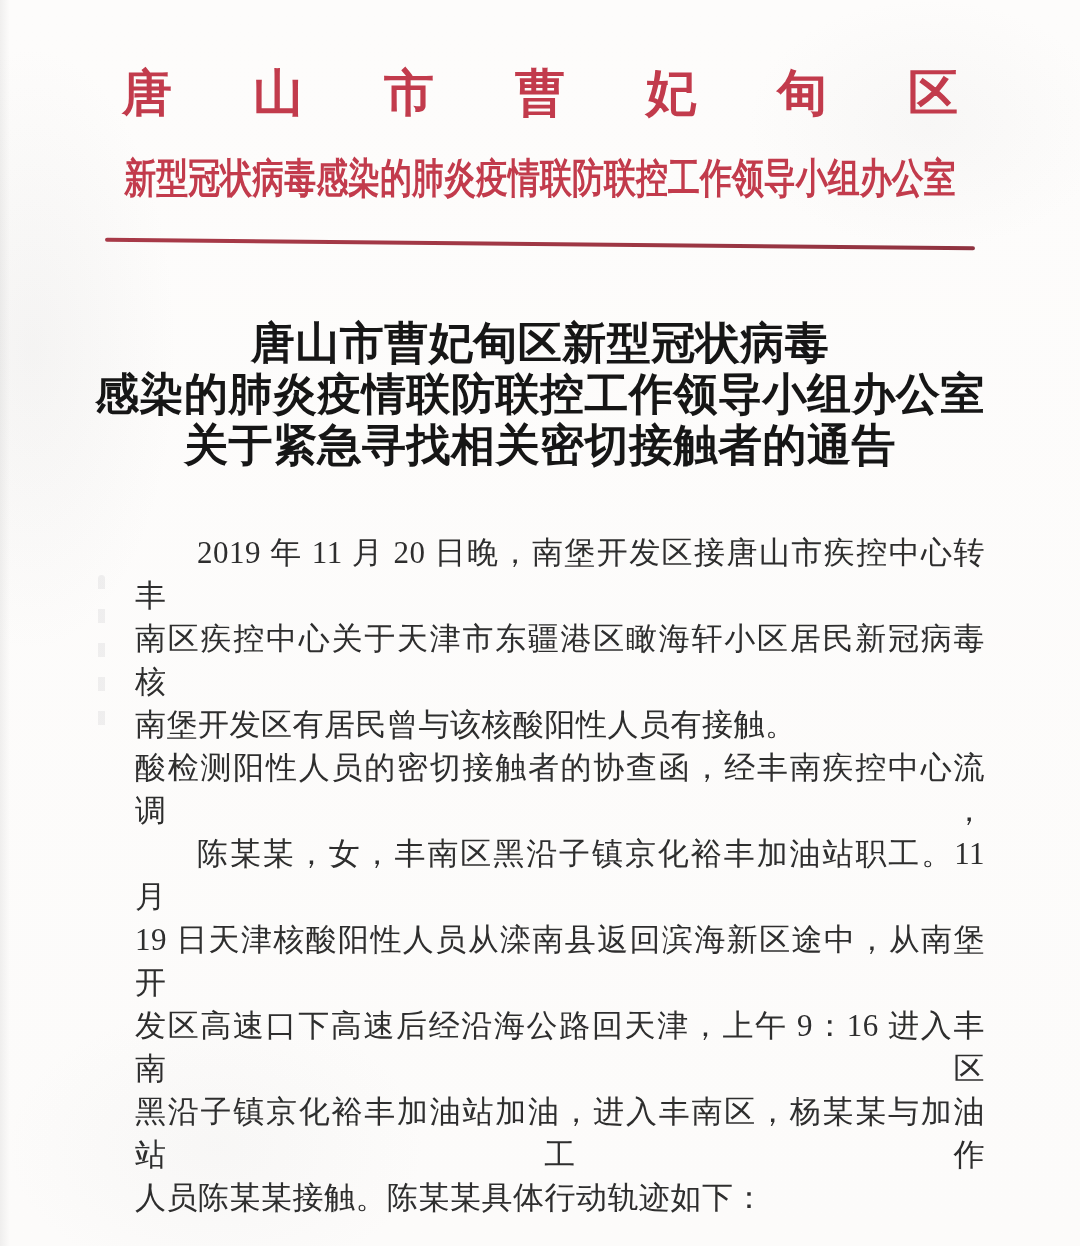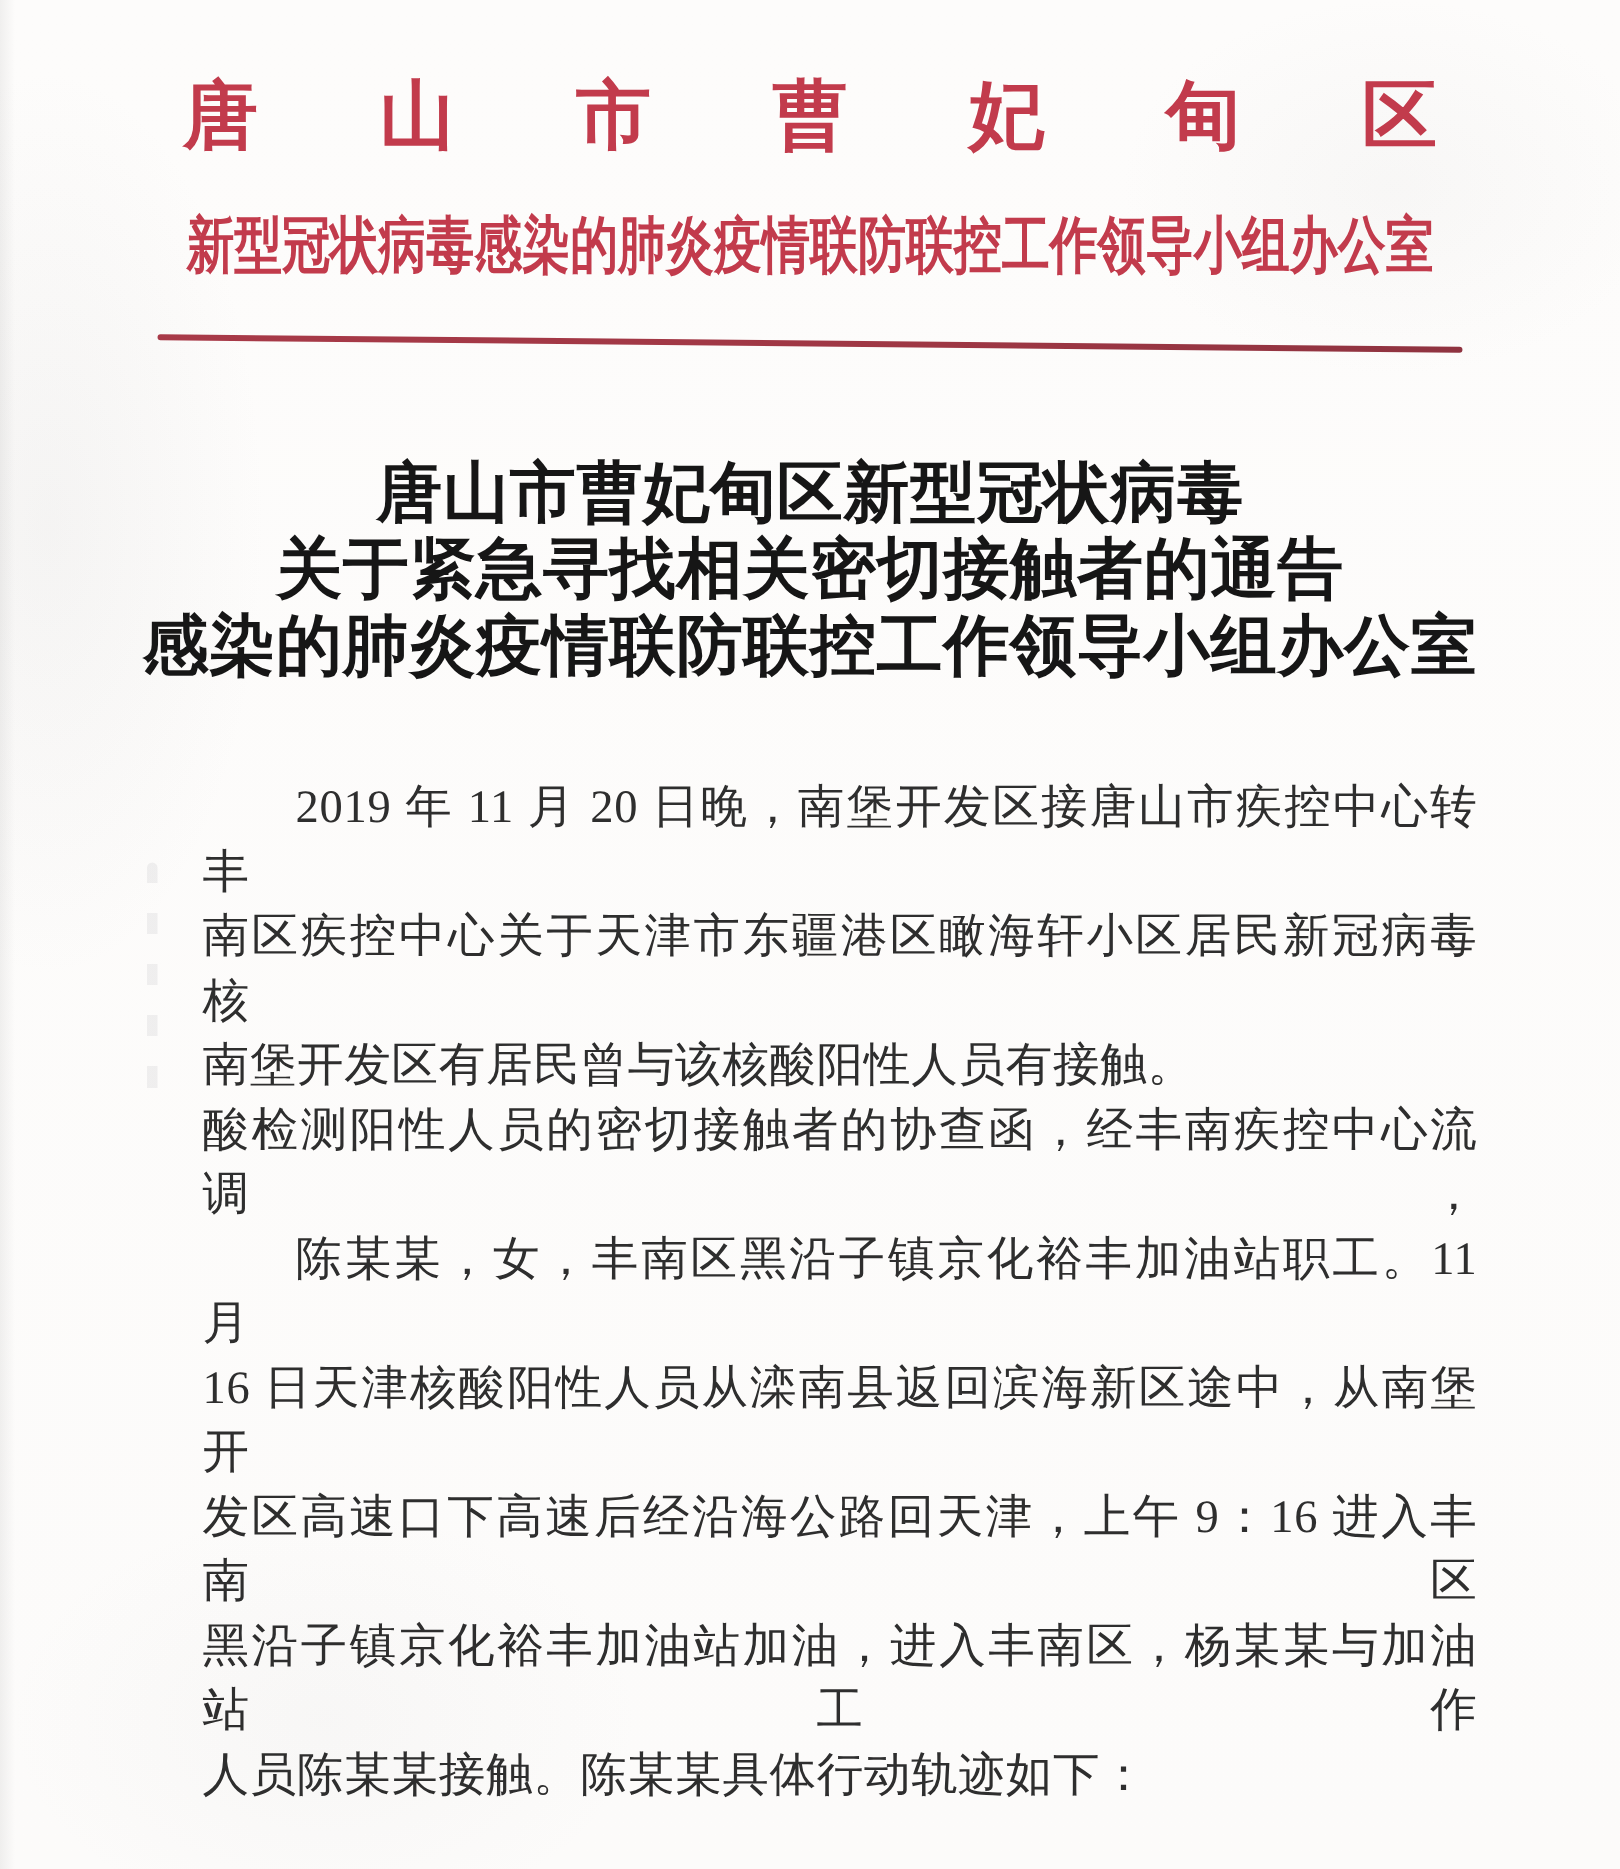--- a/index.html
+++ b/index.html
@@ -22,21 +22,21 @@
     pointer-events:none;
   }
   
   .page::after{
     content:"";position:absolute;left:98px;top:575px;width:7px;height:160px;
     background:repeating-linear-gradient(to bottom, rgba(120,120,130,0.10) 0 14px, rgba(120,120,130,0) 14px 34px);
     border-radius:4px;pointer-events:none;
   }
 
   
-  .letterhead{padding-top:46px;text-align:center;}
+  .letterhead{padding-top:62px;text-align:center;}
   .lh1{line-height:62px;}
   .lh1 .spaced{
     font-size:50px;font-weight:700;color:#c23b4c;
     letter-spacing:81px;margin-right:-81px;white-space:nowrap;
   }
   .lh2{
     width:max-content;margin:14px auto 0;
     font-size:41px;font-weight:700;color:#c23b4c;
     line-height:56px;white-space:nowrap;
     transform:scaleX(0.78);transform-origin:50% 50%;
@@ -73,32 +73,32 @@
   <header class="letterhead">
     <div class="lh1">
       <span class="spaced">唐山市曹妃甸区</span>
     </div>
     <div class="lh2">新型冠状病毒感染的肺炎疫情联防联控工作领导小组办公室</div>
     <div class="rule"></div>
   </header>
 
   <section class="doc-title">
     <div class="tl">唐山市曹妃甸区新型冠状病毒</div>
+    <div class="tl">感染的肺炎疫情联防联控工作领导小组办公室</div>
     <div class="tl">关于紧急寻找相关密切接触者的通告</div>
-    <div class="tl">感染的肺炎疫情联防联控工作领导小组办公室</div>
   </section>
 
   <section class="doc-body">
 
     <div class="bl ind">2019 年 11 月 20 日晚，南堡开发区接唐山市疾控中心转丰</div>
     <div class="bl">南区疾控中心关于天津市东疆港区瞰海轩小区居民新冠病毒核</div>
     <div class="bl pe">南堡开发区有居民曾与该核酸阳性人员有接触。</div>
     <div class="bl">酸检测阳性人员的密切接触者的协查函，经丰南疾控中心流调，</div>
 
     <div class="bl ind">陈某某，女，丰南区黑沿子镇京化裕丰加油站职工。11 月</div>
-    <div class="bl">16 日天津核酸阳性人员从滦南县返回滨海新区途中，从南堡开</div>
+    <div class="bl">19 日天津核酸阳性人员从滦南县返回滨海新区途中，从南堡开</div>
     <div class="bl">发区高速口下高速后经沿海公路回天津，上午 9：16 进入丰南区</div>
     <div class="bl">黑沿子镇京化裕丰加油站加油，进入丰南区，杨某某与加油站工作</div>
     <div class="bl pe">人员陈某某接触。陈某某具体行动轨迹如下：</div>
 
   </section>
 
 </div>
 
 </body></html>

